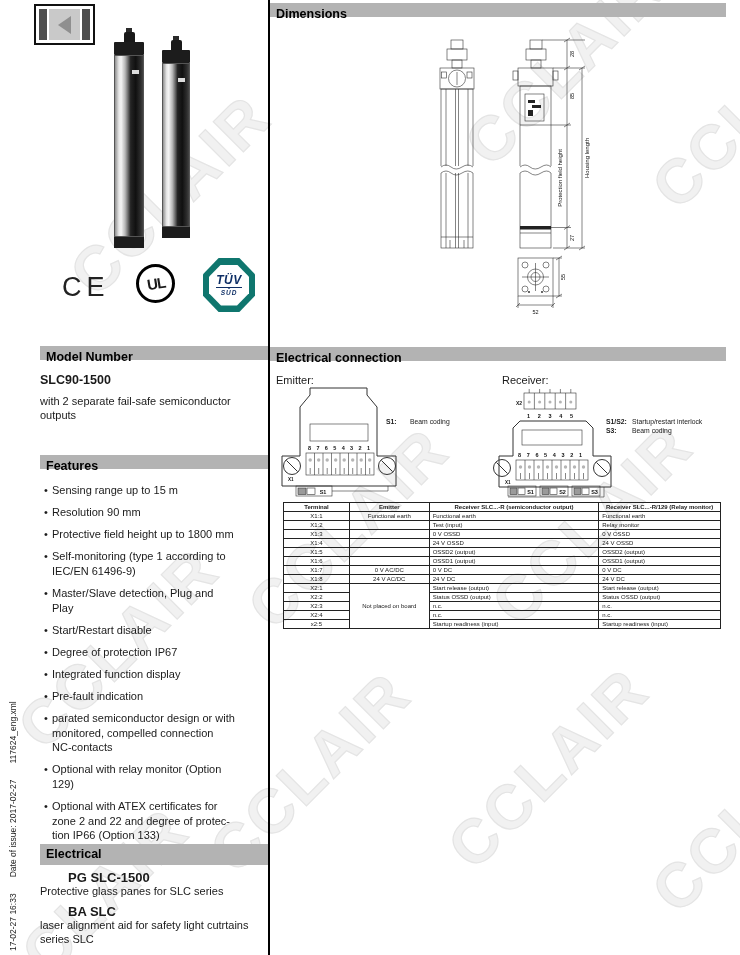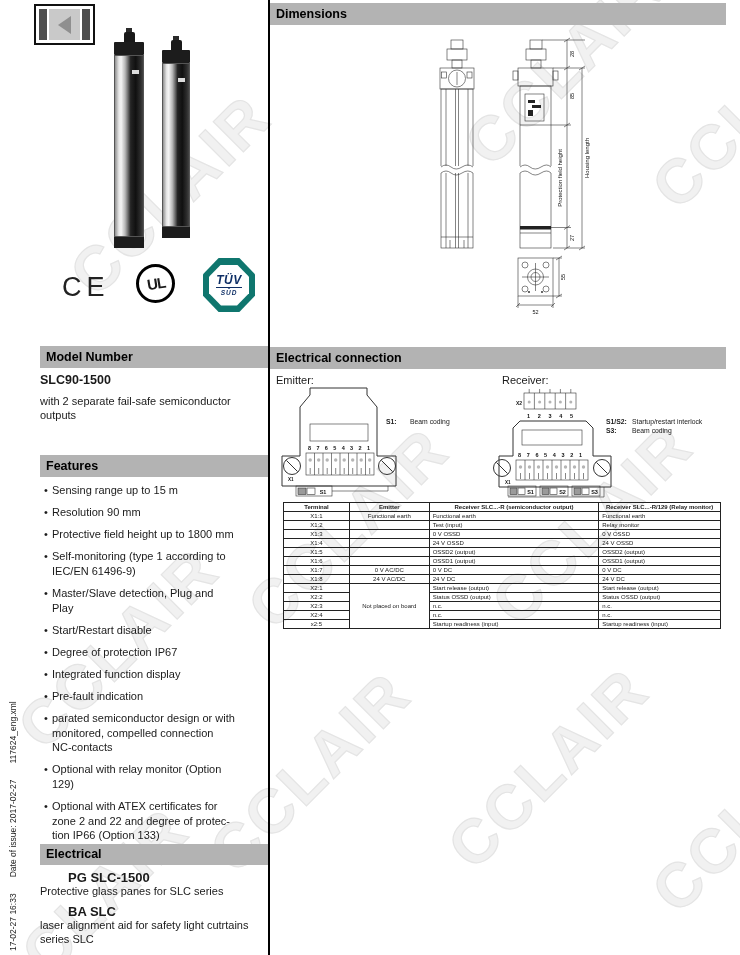--- a/index.html
+++ b/index.html
@@ -8,21 +8,21 @@
   
   .wm { position:absolute; font-size:62px; font-weight:bold; letter-spacing:3px;
         color:#f1f1f1; -webkit-text-stroke:1.2px #e4e4e4;
         transform:translate(-50%,-50%) rotate(-45deg);
         pointer-events:none; z-index:0; white-space:nowrap; }
 
   
   .divider { position:absolute; left:268px; top:0; width:2px; height:955px; background:#000; z-index:1; }
 
   
-  .secbar { position:absolute; height:22px; background:#b3b3b3; font-size:12.5px; font-weight:bold;
+  .secbar { position:absolute; height:14px; background:#b3b3b3; font-size:12.5px; font-weight:bold;
             line-height:22px; padding-left:6px; color:#000; z-index:2; }
 
   
   .icon-box { position:absolute; left:34px; top:4px; width:61px; height:41px; border:2.5px solid #111;
               background:#fff; display:flex; align-items:stretch; padding:3px; gap:2px; z-index:2; }
   .icon-bar { width:8px; background:#4e4e4e; }
   .icon-mid { flex:1; background:#c9c9c9; display:flex; align-items:center; justify-content:center; }
   .icon-tri { width:0; height:0; border-top:9px solid transparent; border-bottom:9px solid transparent;
               border-right:13px solid #8f8f8f; }
 

